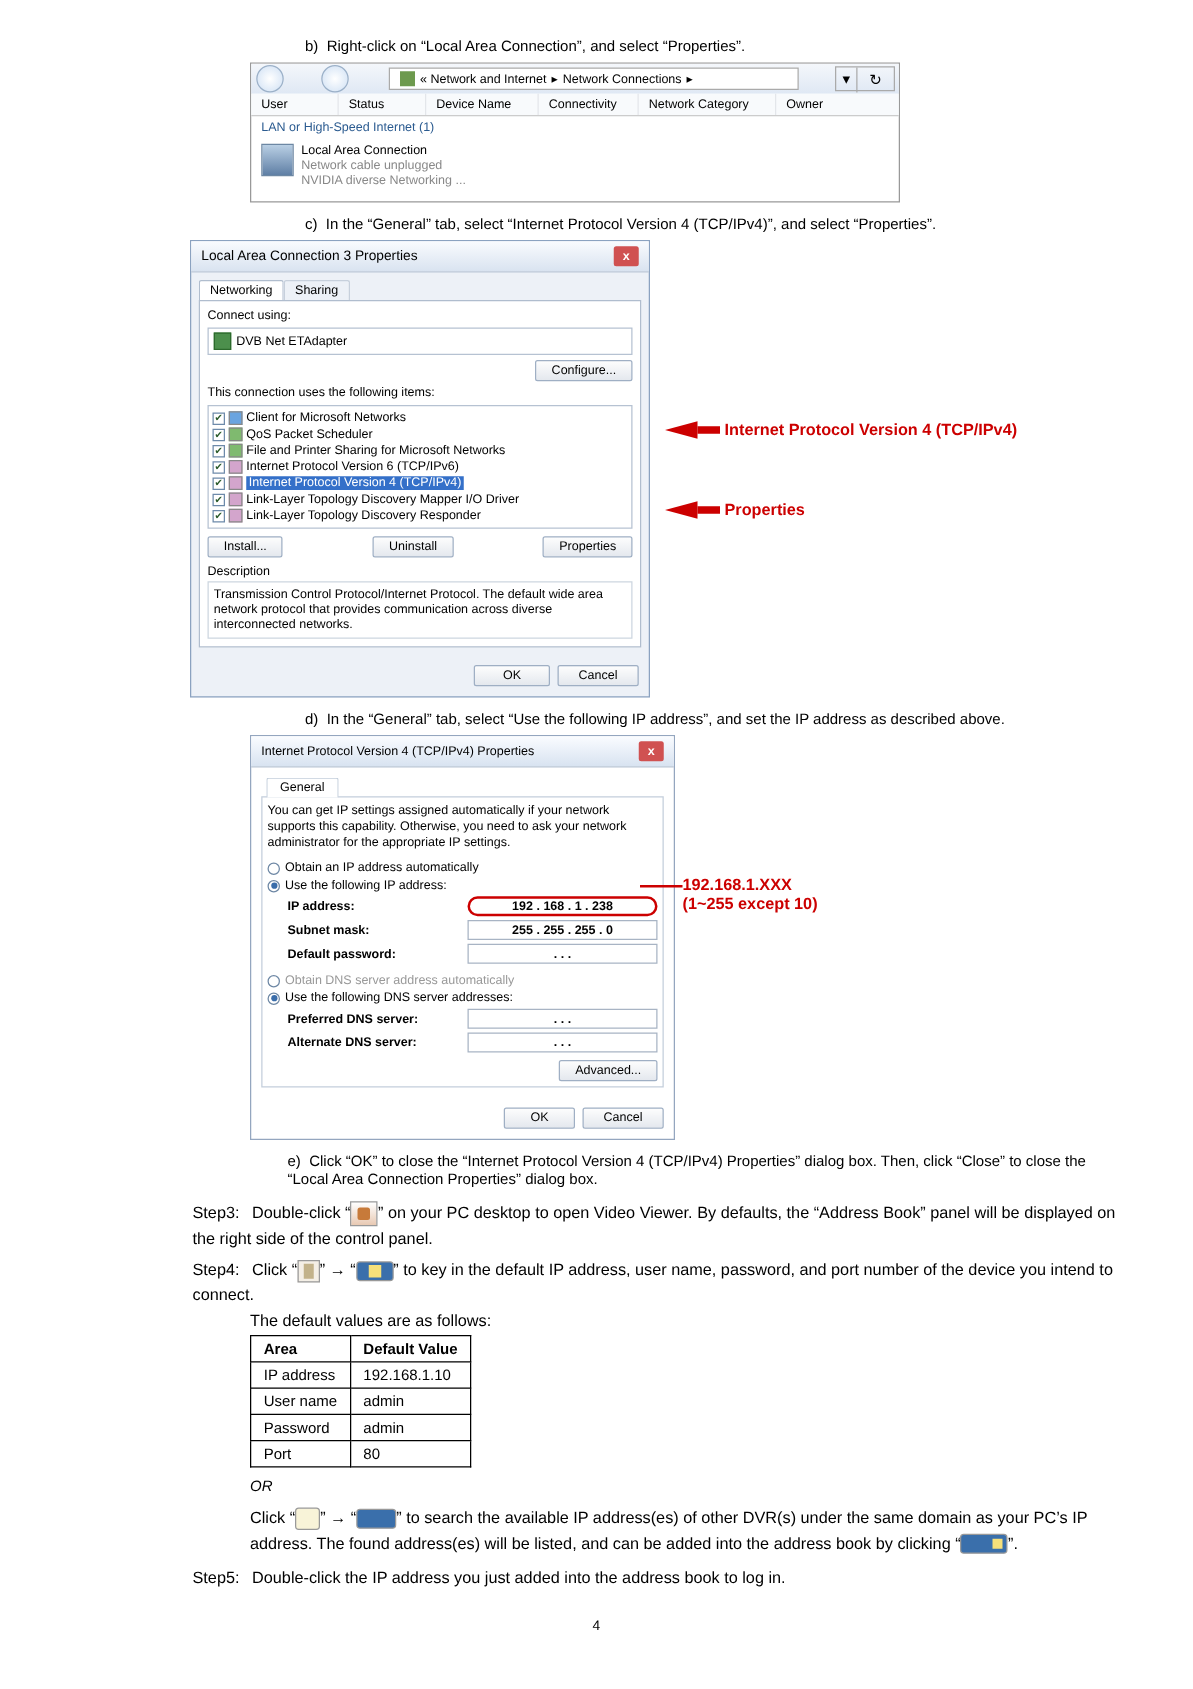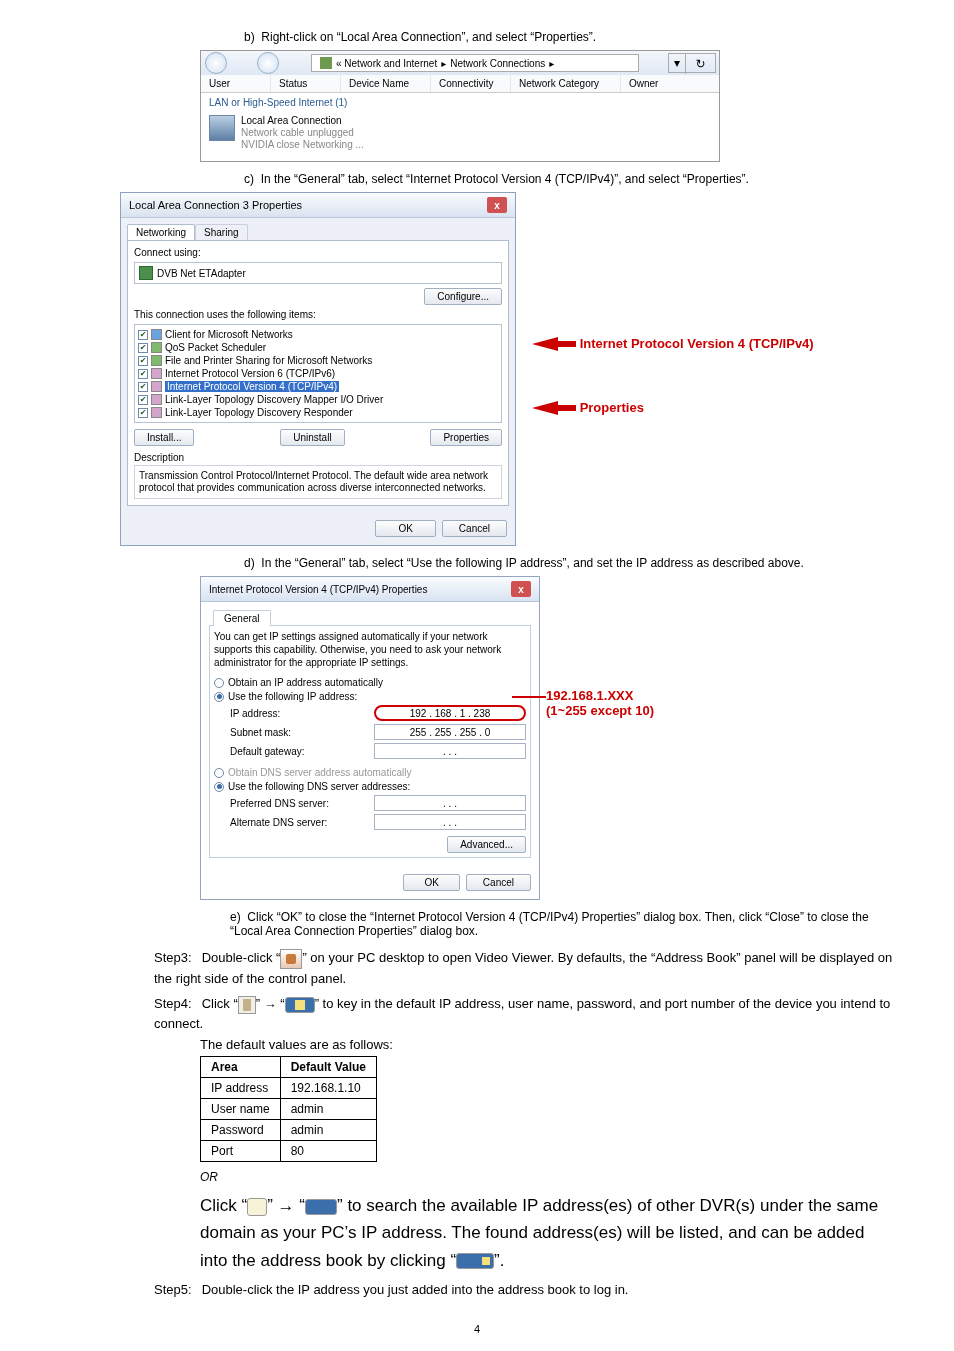--- a/index.html
+++ b/index.html
@@ -38,22 +38,22 @@
   .col-headers{display:flex;font-size:10px;border-bottom:1px solid #ccc;background:#f8fafc;}
   .col-headers span{padding:3px 8px;border-right:1px solid #e3e6ea;}
   .lan-group { padding:4px 8px; font-size:10px; color:#2b5b90;}
   .lan-row { display:flex; align-items:flex-start; padding:3px 8px 10px 8px; gap:6px;}
   .net-icon{width:26px;height:26px;background:linear-gradient(#b9cfe4,#5f7fa5);border:1px solid #6c87a3;}
   .net-text{font-size:10px; line-height:1.2;}
   .net-text .grey{color:#888;}
 
   
   .dialog {
-    margin-left: 60px;
-    width: 396px;
+    margin-left: 92px;
+    width: 368px;
     border: 1px solid #8ba2c0;
     background: #edf1f7;
     font-size: 10px;
     position: relative;
   }
   .dialog-title {
     background: linear-gradient(#f9fbfe,#d9e3f0);
     padding:4px 8px;
     font-size:11px;
     border-bottom:1px solid #bcc8d8;
@@ -92,21 +92,21 @@
   
   .ip-dialog{margin-left:140px;width:340px;border:1px solid #94a6bf;font-size:10px;background:#fff;position:relative;}
   .ip-title{background:linear-gradient(#fafcff,#d8e3f1);padding:4px 8px;border-bottom:1px solid #b7c3d4;display:flex;justify-content:space-between;align-items:center;}
   .ip-body{padding:8px;}
   .ip-tab{border:1px solid #c3cedb;border-bottom:none;padding:2px 10px;display:inline-block;border-radius:2px 2px 0 0;background:#fff;margin-left:4px;}
   .ip-panel{border:1px solid #c3cedb;padding:4px;margin-top:-1px;}
   .ip-note{margin-bottom:8px;line-height:1.3;}
   .radio-row{display:flex;align-items:center;gap:4px;margin:3px 0;}
   .radio{width:10px;height:10px;border:1px solid #6d87a4;border-radius:50%;display:inline-flex;align-items:center;justify-content:center;}
   .radio.on::after{content:"";width:5px;height:5px;border-radius:50%;background:#3a6daa;}
-  .field-row{display:flex;justify-content:space-between;align-items:center;margin:3px 0 3px 16px;}
+  .field-row{display:flex;justify-content:space-between;align-items:center;margin:3px 0 3px 16px;font-weight:bold;}
   .ip-input{border:1px solid #a8b4c4;width:152px;height:16px;text-align:center;font-size:10px;display:flex;align-items:center;justify-content:center;}
   .circled{border:2px solid #c00;border-radius:10px;}
   .adv-row{text-align:right;margin-top:6px;}
   .ip-footer{display:flex;justify-content:flex-end;gap:6px;padding:8px;}
 
   .red-line{position:absolute;height:2px;background:#c00;}
 
   
   .para{margin:6px 0 4px 94px;font-size:13px;line-height:1.5;}
   .para .label{display:inline-block;width:44px;}
@@ -158,21 +158,21 @@
     <span style="width:80px;">Connectivity</span>
     <span style="width:110px;">Network Category</span>
     <span style="width:60px;border-right:none;">Owner</span>
   </div>
   <div class="lan-group">LAN or High-Speed Internet (1)</div>
   <div class="lan-row">
     <div class="net-icon"></div>
     <div class="net-text">
       <div>Local Area Connection</div>
       <div class="grey">Network cable unplugged</div>
-      <div class="grey">NVIDIA close Networking ...</div>
+      <div class="grey">NVIDIA diverse Networking ...</div>
     </div>
   </div>
 </div>
 
 <div class="step-line" style="margin-top:10px;">c)&nbsp;&nbsp;<span>In the “General” tab, select “Internet Protocol Version 4 (TCP/IPv4)”, and select “Properties”.</span></div>
 
 <div class="red-arrow-wrap">
 <div class="dialog">
   <div class="dialog-title">
     <span>Local Area Connection 3 Properties</span>
@@ -272,21 +272,21 @@
           </div>
       <div class="field-row">
             <span>IP address:</span>
             <span class="ip-input circled">192 . 168 .   1  . 238</span>
           </div>
       <div class="field-row">
             <span>Subnet mask:</span>
             <span class="ip-input">255 . 255 . 255 .   0</span>
           </div>
       <div class="field-row">
-            <span>Default gateway:</span>
+            <span>Default password:</span>
             <span class="ip-input">.       .       .</span>
           </div>
 
       <div style="margin-top:8px;">
       <div class="radio-row" style="color:#999;">
               <span class="radio"></span>
               <span>Obtain DNS server address automatically</span>
             </div>
       <div class="radio-row">
               <span class="radio on"></span>
@@ -349,21 +349,21 @@
       </tr>
   <tr>
         <td>Port</td>
         <td>80</td>
       </tr>
 </tbody>
   </table>
 
 <div class="or">OR</div>
 
-<div class="para-body" style="font-size:17px;line-height:1.6;">
+<div class="para-body" style="font-size:13px;line-height:1.6;">
   <span>Click “</span><span class="inline-icon mag"></span><span>” → “</span><span class="inline-icon search"></span><span>” to search the available IP address(es) of other DVR(s) under the same domain as your PC’s IP address. The found address(es) will be listed, and can be added into the address book by clicking “</span><span class="inline-icon addbook"></span><span>”.</span>
 </div>
 
 <div class="para" style="margin-top:6px;">
   <span class="label">Step5:</span>
   <span>Double-click the IP address you just added into the address book to log in.</span>
 </div>
 
 <div class="page-num">4</div>
 

